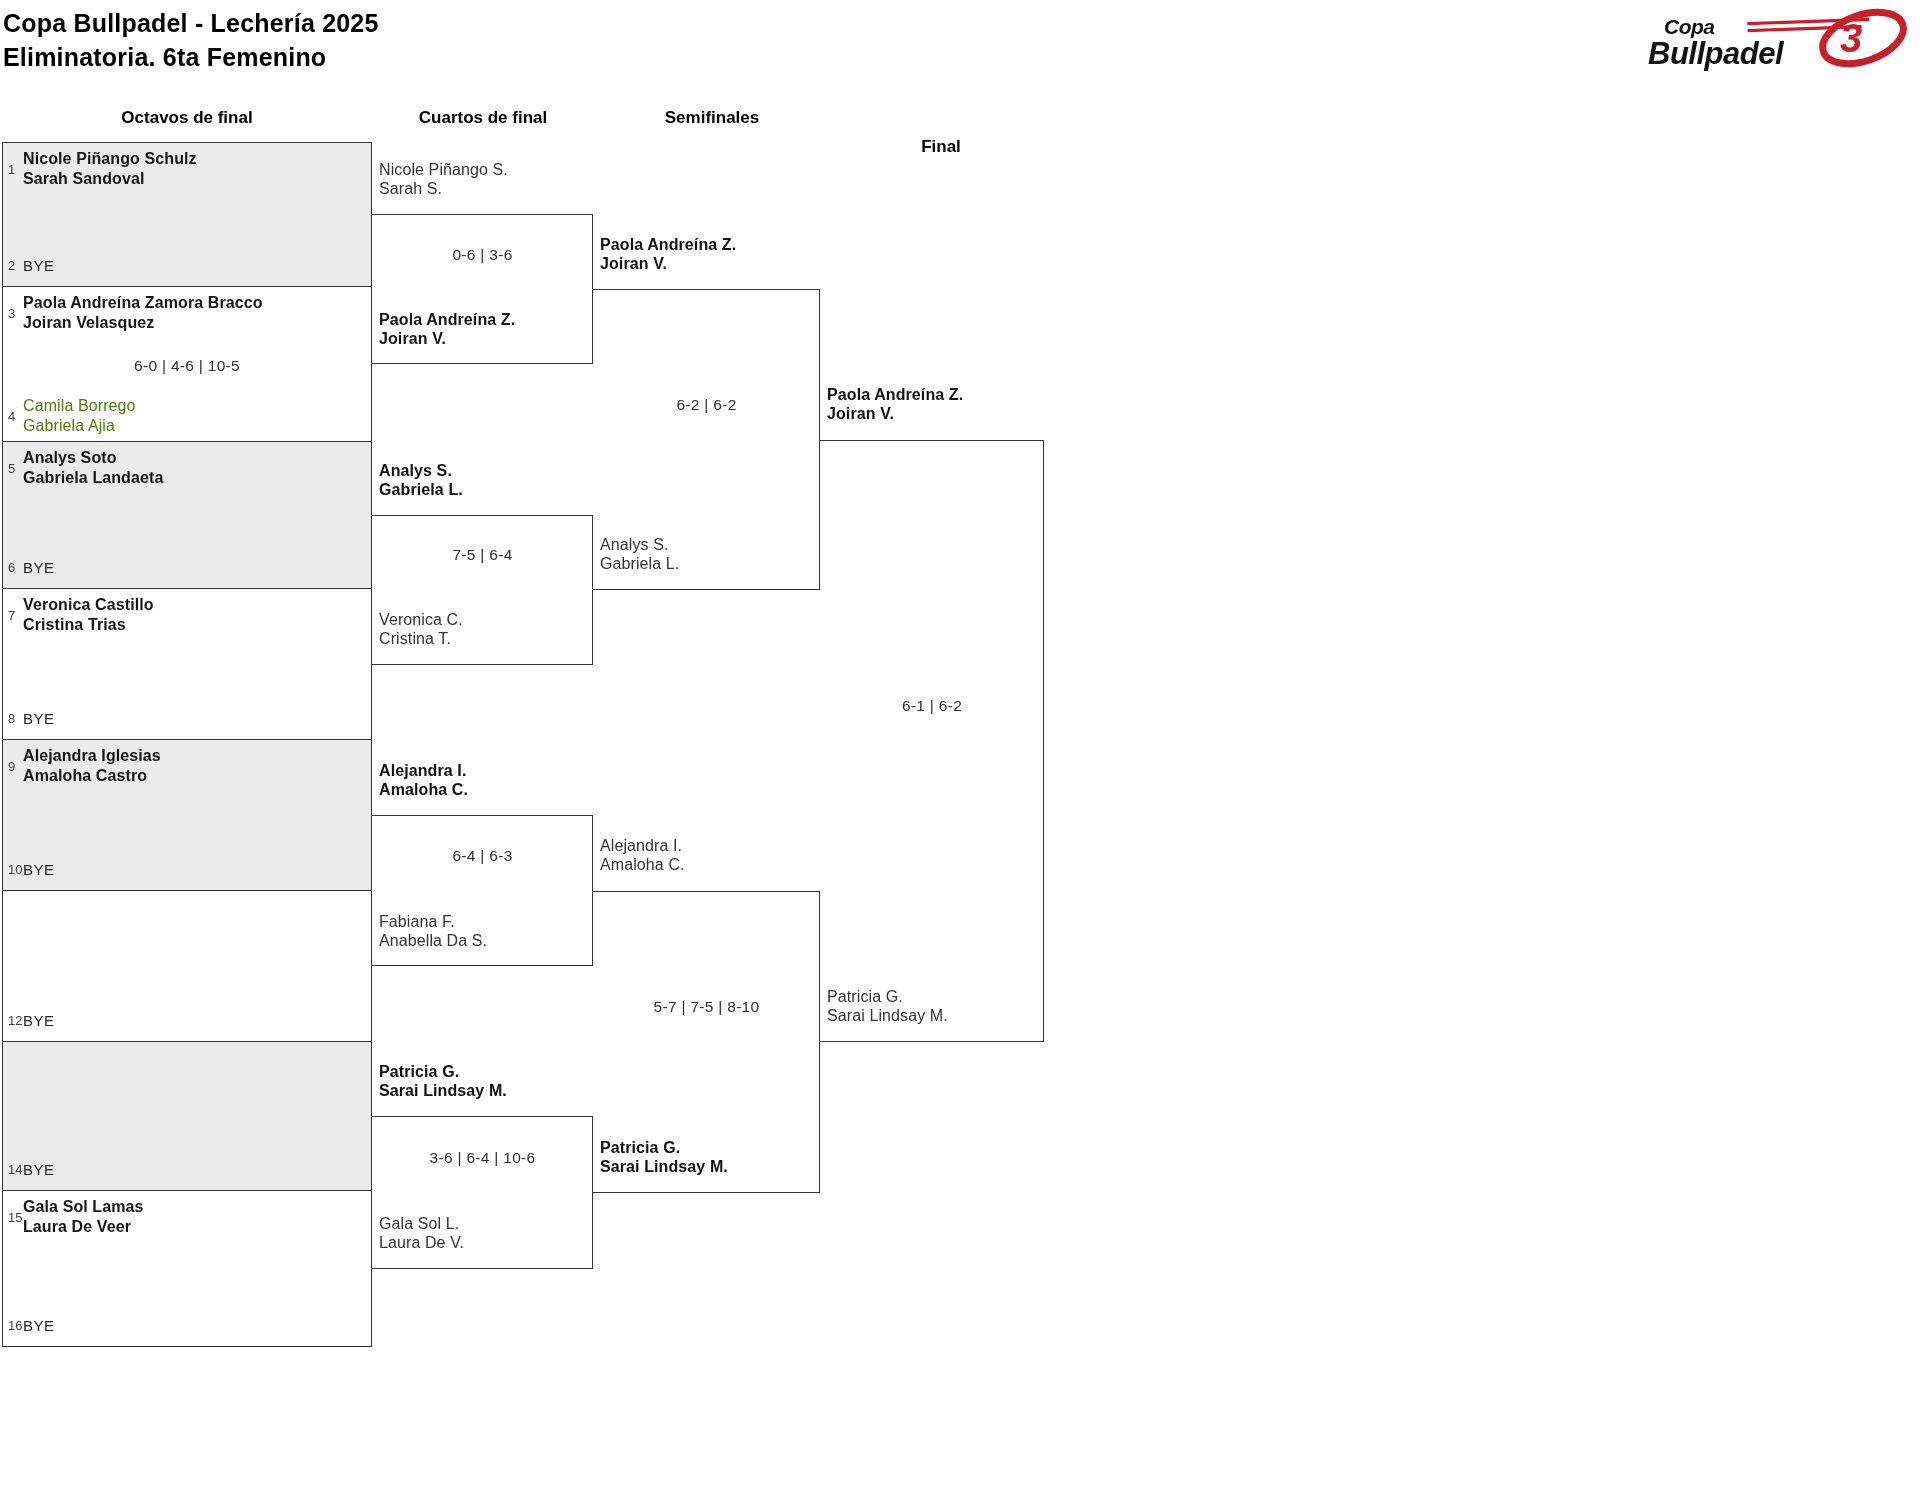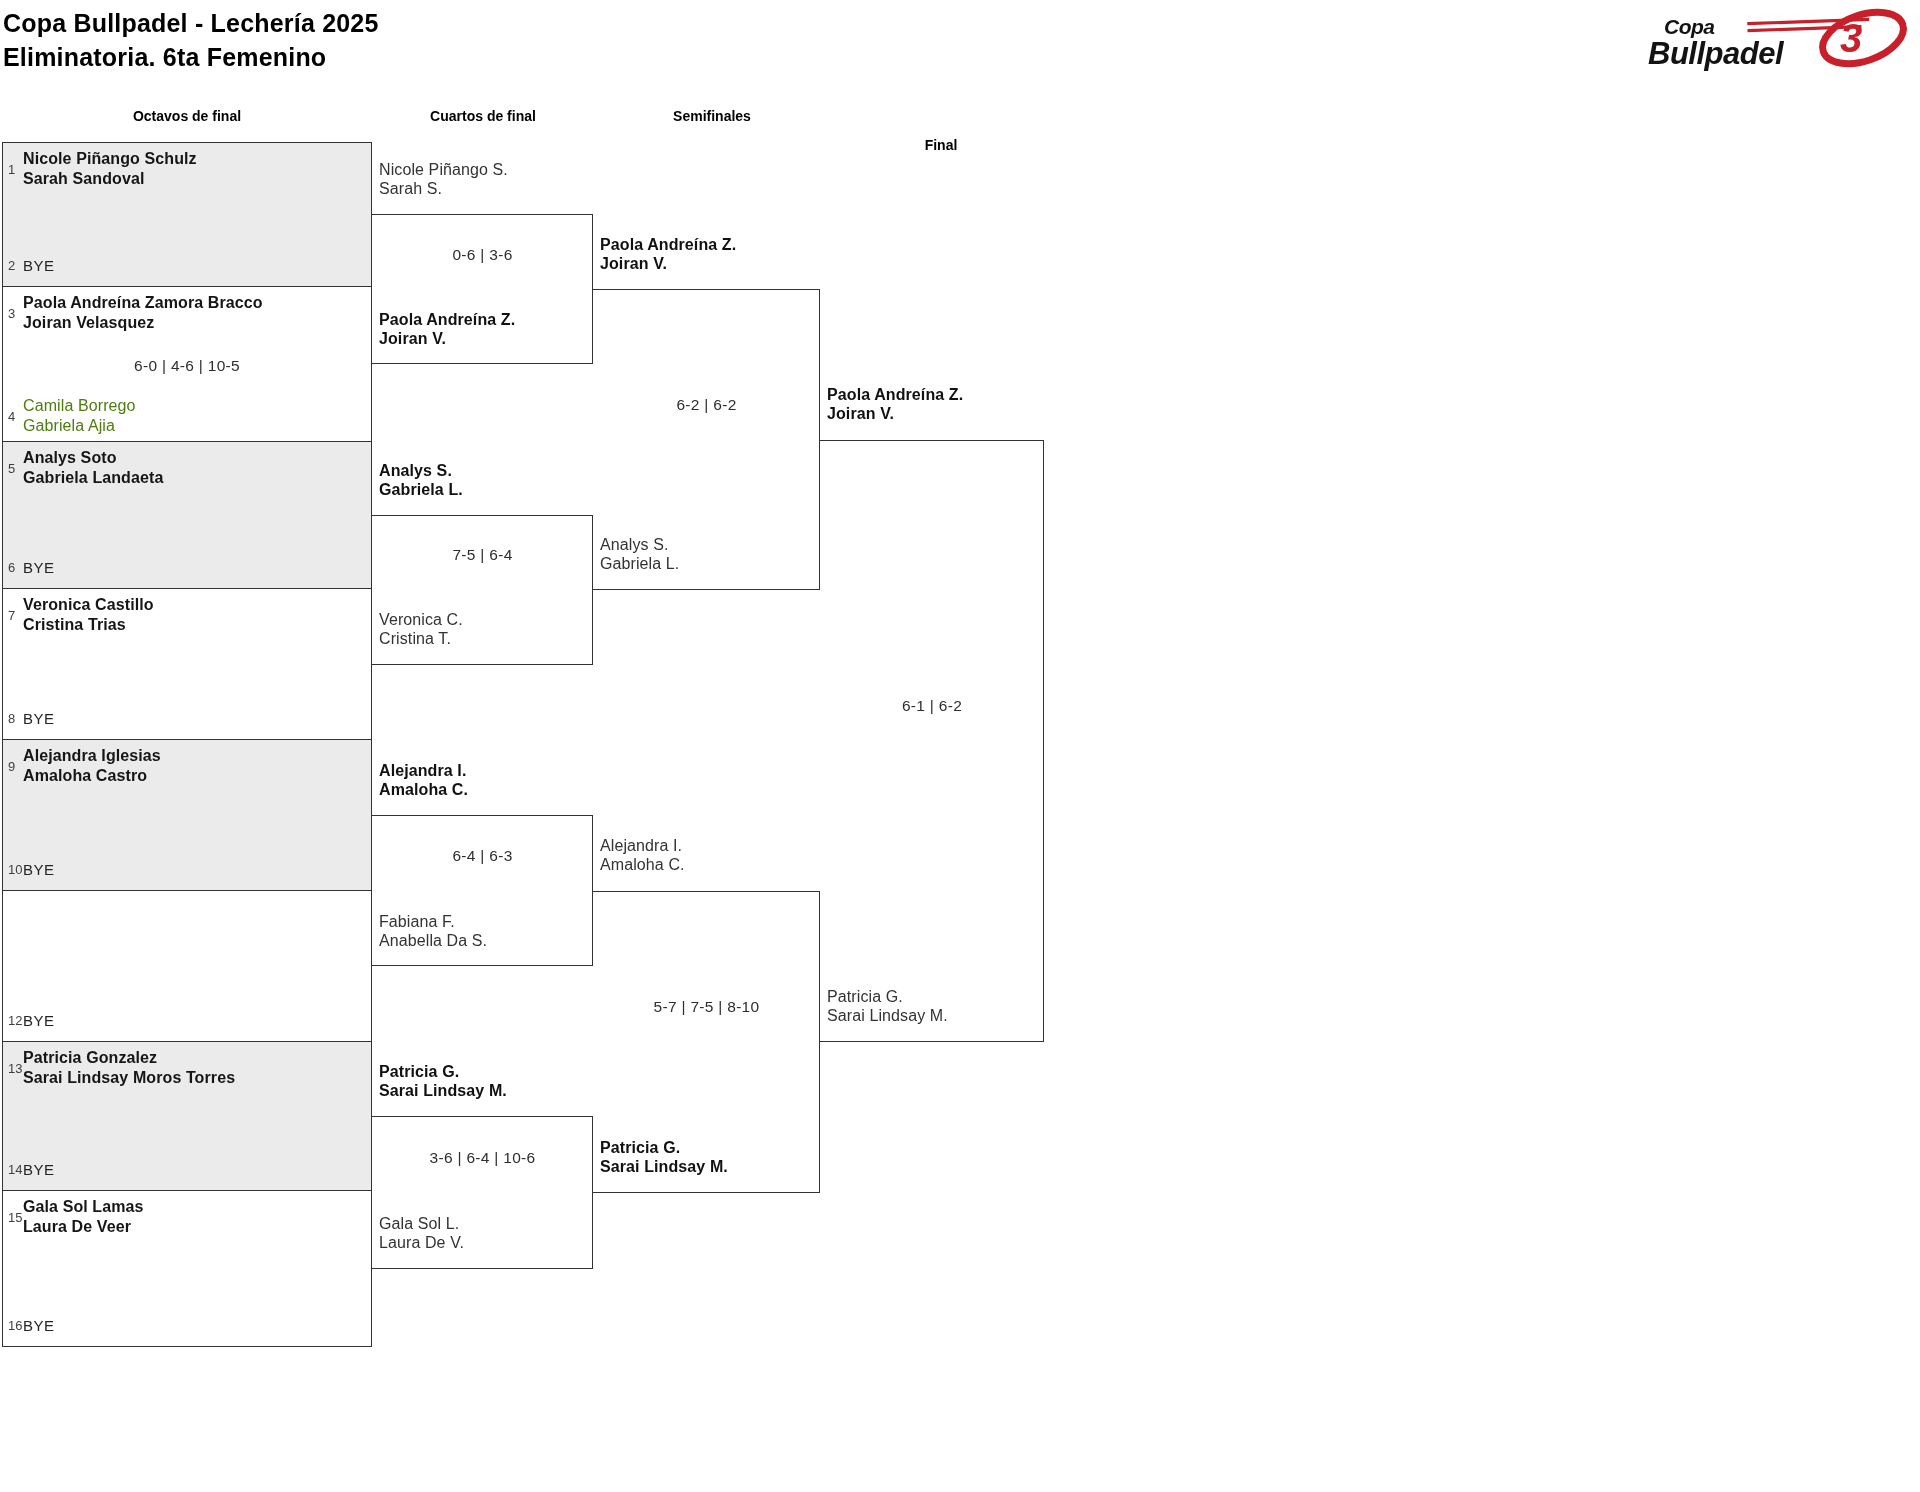--- a/index.html
+++ b/index.html
@@ -1,21 +1,21 @@
 <!DOCTYPE html>
 <html><head>
 <meta charset="utf-8">
 <style>
   html,body{margin:0;padding:0;background:#ffffff;}
   .stage{
     position:relative;width:1920px;height:1492px;background:#ffffff;overflow:hidden;
     font-family:"Liberation Sans","DejaVu Sans",sans-serif;color:#161616;
   }
   .title-line{position:absolute;left:3px;font-size:25px;font-weight:bold;line-height:34px;color:#000;white-space:nowrap;letter-spacing:0.2px;}
-  .rh{position:absolute;top:108px;transform:translateX(-50%);font-size:14px;font-weight:bold;color:#000;white-space:nowrap;}
+  .rh{position:absolute;top:108px;transform:translateX(-50%);font-size:17px;font-weight:bold;color:#000;white-space:nowrap;}
   
   .block{position:absolute;left:2px;width:370px;box-sizing:border-box;border:1.5px solid #333;border-top:none;}
   .block.first{border-top:1.5px solid #333;}
   .block.shaded{background:#ebebeb;}
   .block.plain{background:#ffffff;}
   .seat{position:absolute;left:5px;right:4px;display:flex;align-items:center;}
   .seat-top{top:6px;}
   .seat-bottom{bottom:5px;}
   .seat-bye{bottom:12px;}
   .num{flex:none;width:15px;font-size:13px;color:#3f3f3f;line-height:15px;}
@@ -132,27 +132,20 @@
   </div>
 
   <div class="block plain" style="top:891px;height:151px;">
     <div class="seat seat-bye">
       <span class="num">12</span>
       <span class="bye">BYE</span>
     </div>
   </div>
 
   <div class="block shaded" style="top:1042px;height:149px;">
-    <div class="seat seat-top">
-      <span class="num">13</span>
-      <span class="names">
-        <div>Patricia Gonzalez</div>
-          <div>Sarai Lindsay Moros Torres</div>
-      </span>
-    </div>
     <div class="seat seat-bye">
       <span class="num">14</span>
       <span class="bye">BYE</span>
     </div>
   </div>
 
   <div class="block plain" style="top:1191px;height:156px;">
     <div class="seat seat-top">
       <span class="num">15</span>
       <span class="names">

